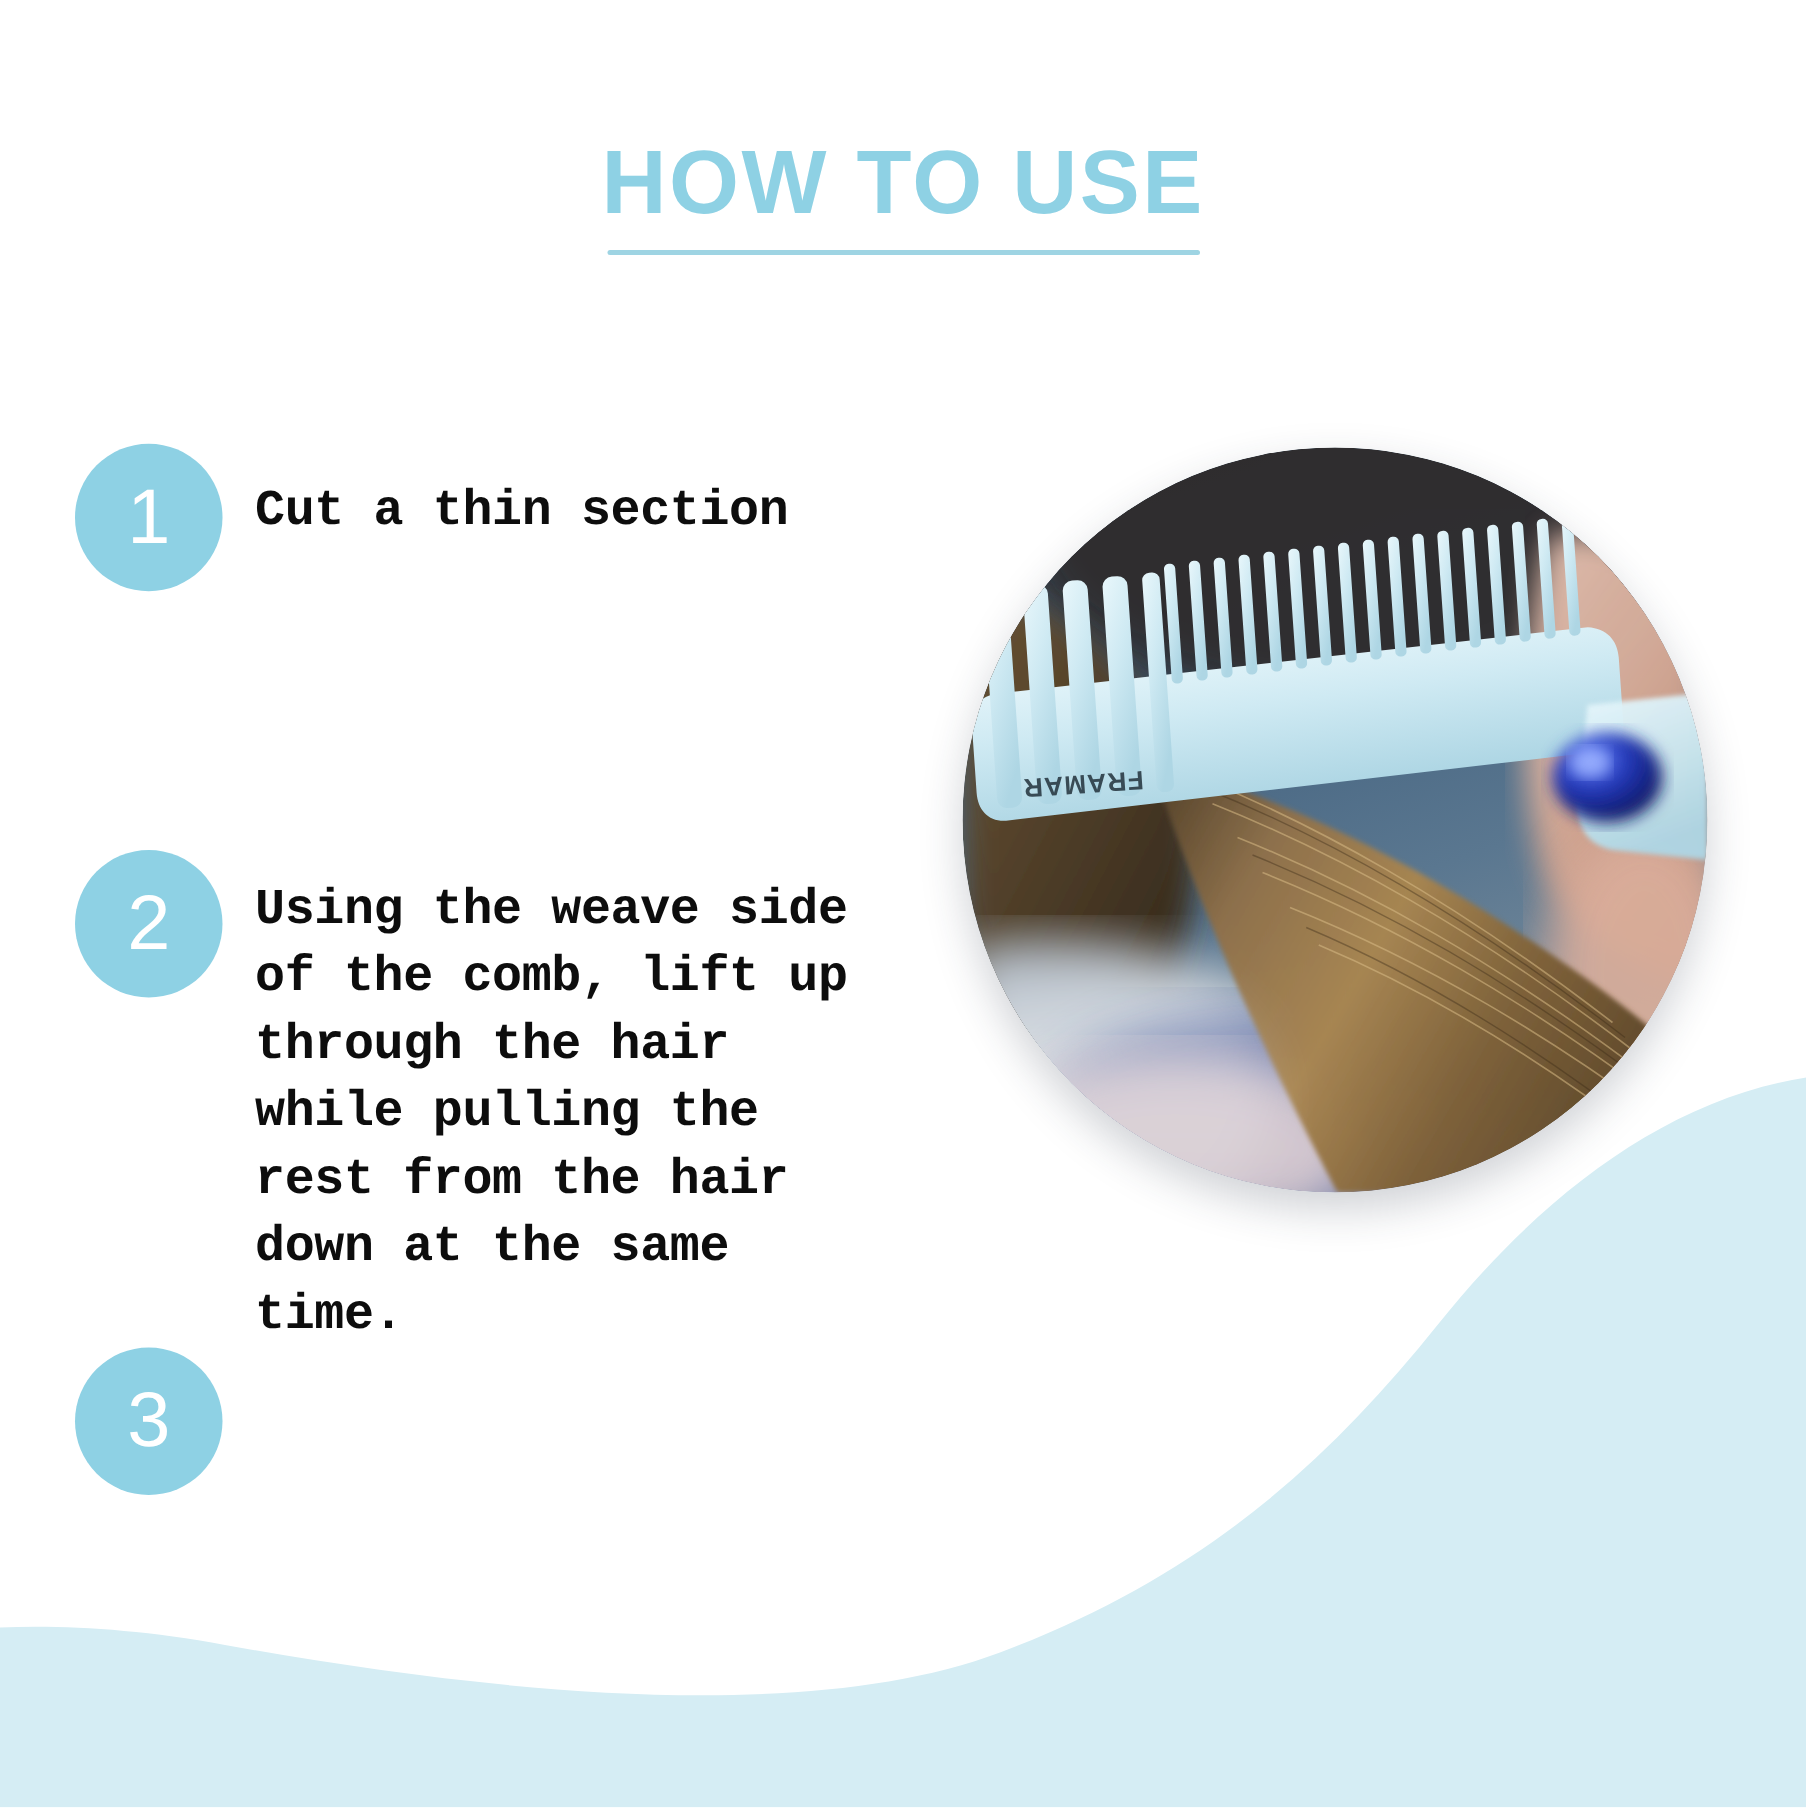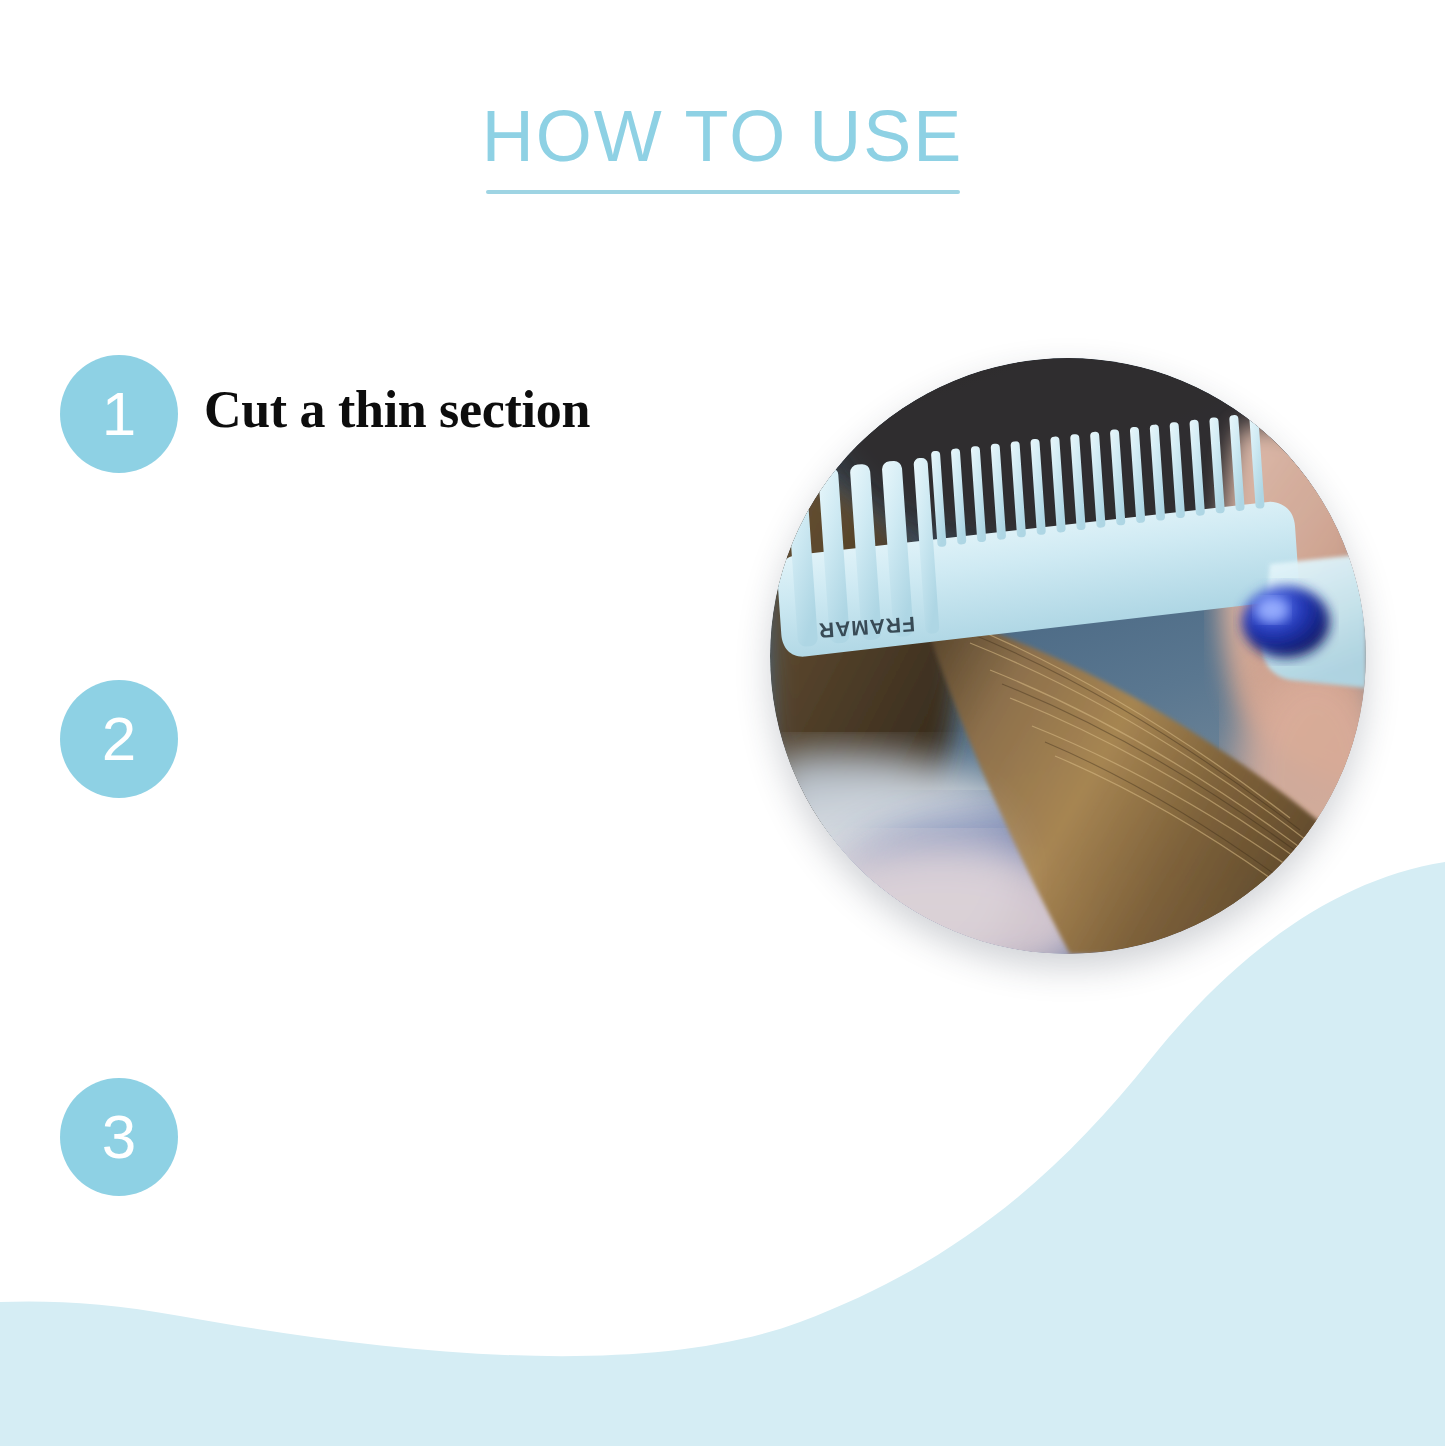--- a/index.html
+++ b/index.html
@@ -33,24 +33,24 @@
     position: absolute;
     left: 0;
     top: 92px;
     width: 1445px;
     text-align: center;
   }
   .header-title {
     font-family: "Liberation Sans", sans-serif;
     font-size: 72px;
     line-height: 80px;
-    font-weight: 400;
+    font-weight: 700;
     letter-spacing: 2px;
     color: #8ed1e4;
-    margin: 4px;
+    margin: 14px;
     padding: 0;
   }
   .header-rule {
     width: 474px;
     height: 4px;
     background: #9ed4e3;
     margin: 14px auto 0 auto;
     border-radius: 2px;
   }
 
@@ -83,23 +83,23 @@
     justify-content: center;
     font-size: 62px;
     font-weight: 400;
     line-height: 1;
     font-family: "Liberation Sans", sans-serif;
   }
 
   .step-text {
     margin-left: 26px;
     color: #0d0d0d;
-    font-family: Liberation Serif, serif;
+    font-family: Liberation Mono, monospace;
     font-weight: bold;
-    font-size: 52px;
+    font-size: 40px;
     line-height: 54px;
     letter-spacing: -0.3px;
   }
   .step-1 .step-text { padding-top: 28px; max-width: 620px; }
   .step-2 .step-text { padding-top: 22px; width: 520px; }
   .step-3 .step-text { padding-top: 22px; width: 690px; }
 
   
   .photo {
     position: absolute;
@@ -266,20 +266,21 @@
 
   <div class="steps">
 
     <div class="step step-1">
       <div class="step-badge">1</div>
       <div class="step-text">Cut a thin section</div>
     </div>
 
     <div class="step step-2">
       <div class="step-badge">2</div>
+      <div class="step-text">Using the weave side of the comb, lift up through the hair while pulling the rest from the hair down at the same time.</div>
     </div>
 
     <div class="step step-3">
       <div class="step-badge">3</div>
     </div>
 
   </div>
 
 </div>
 

